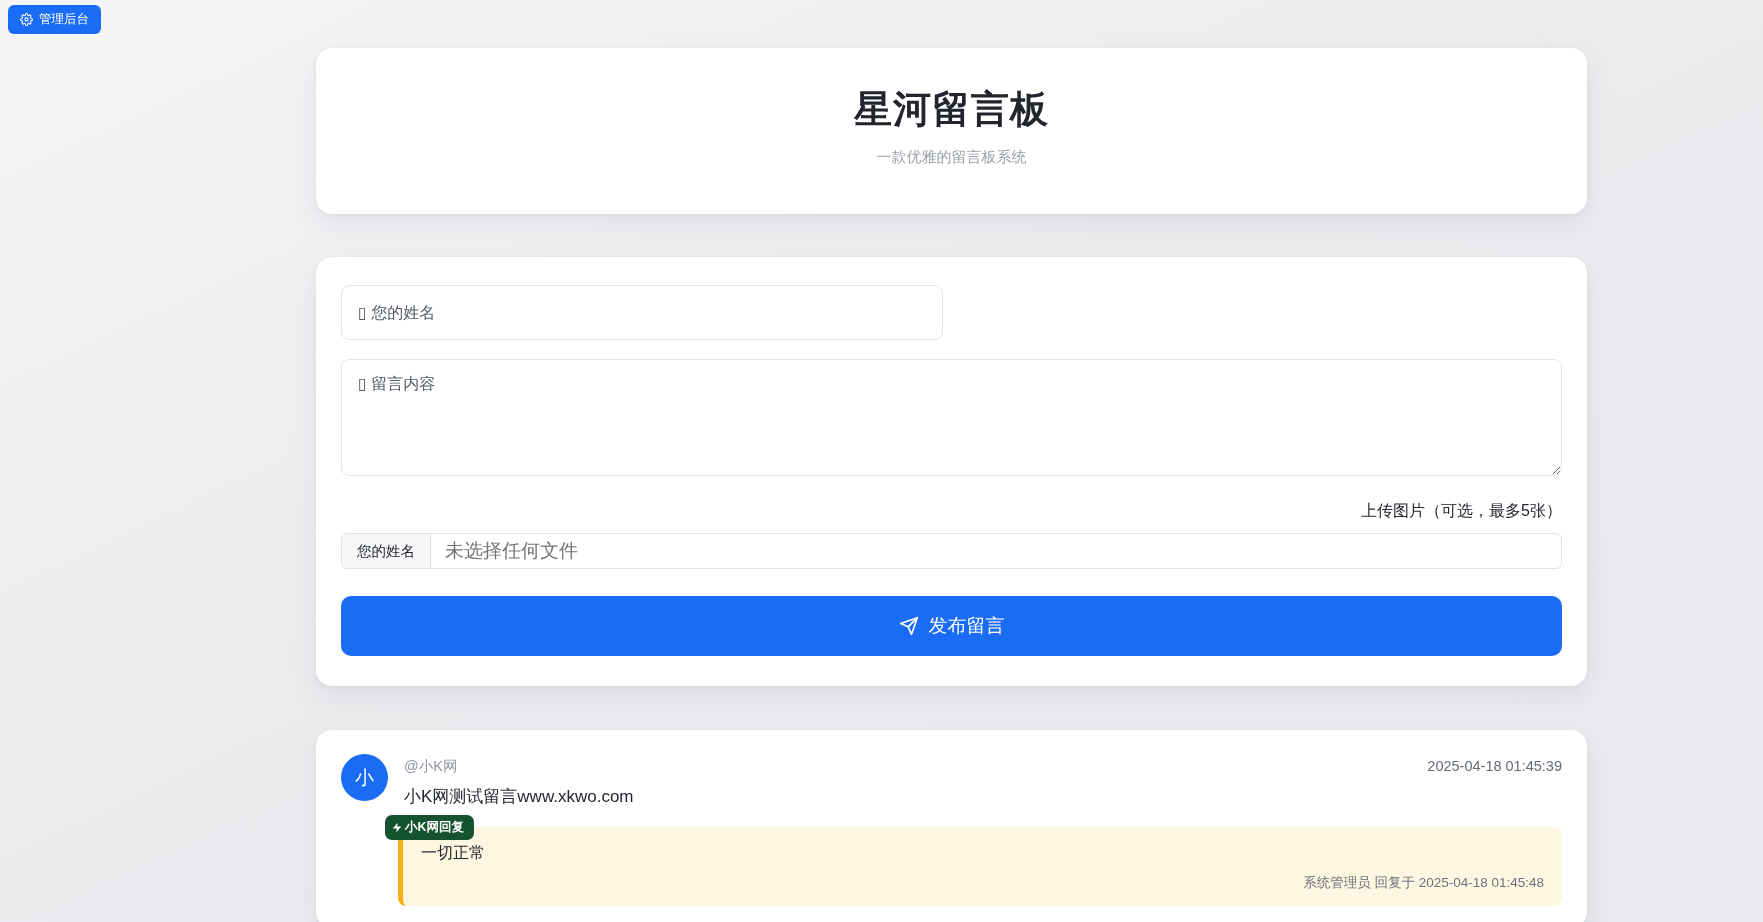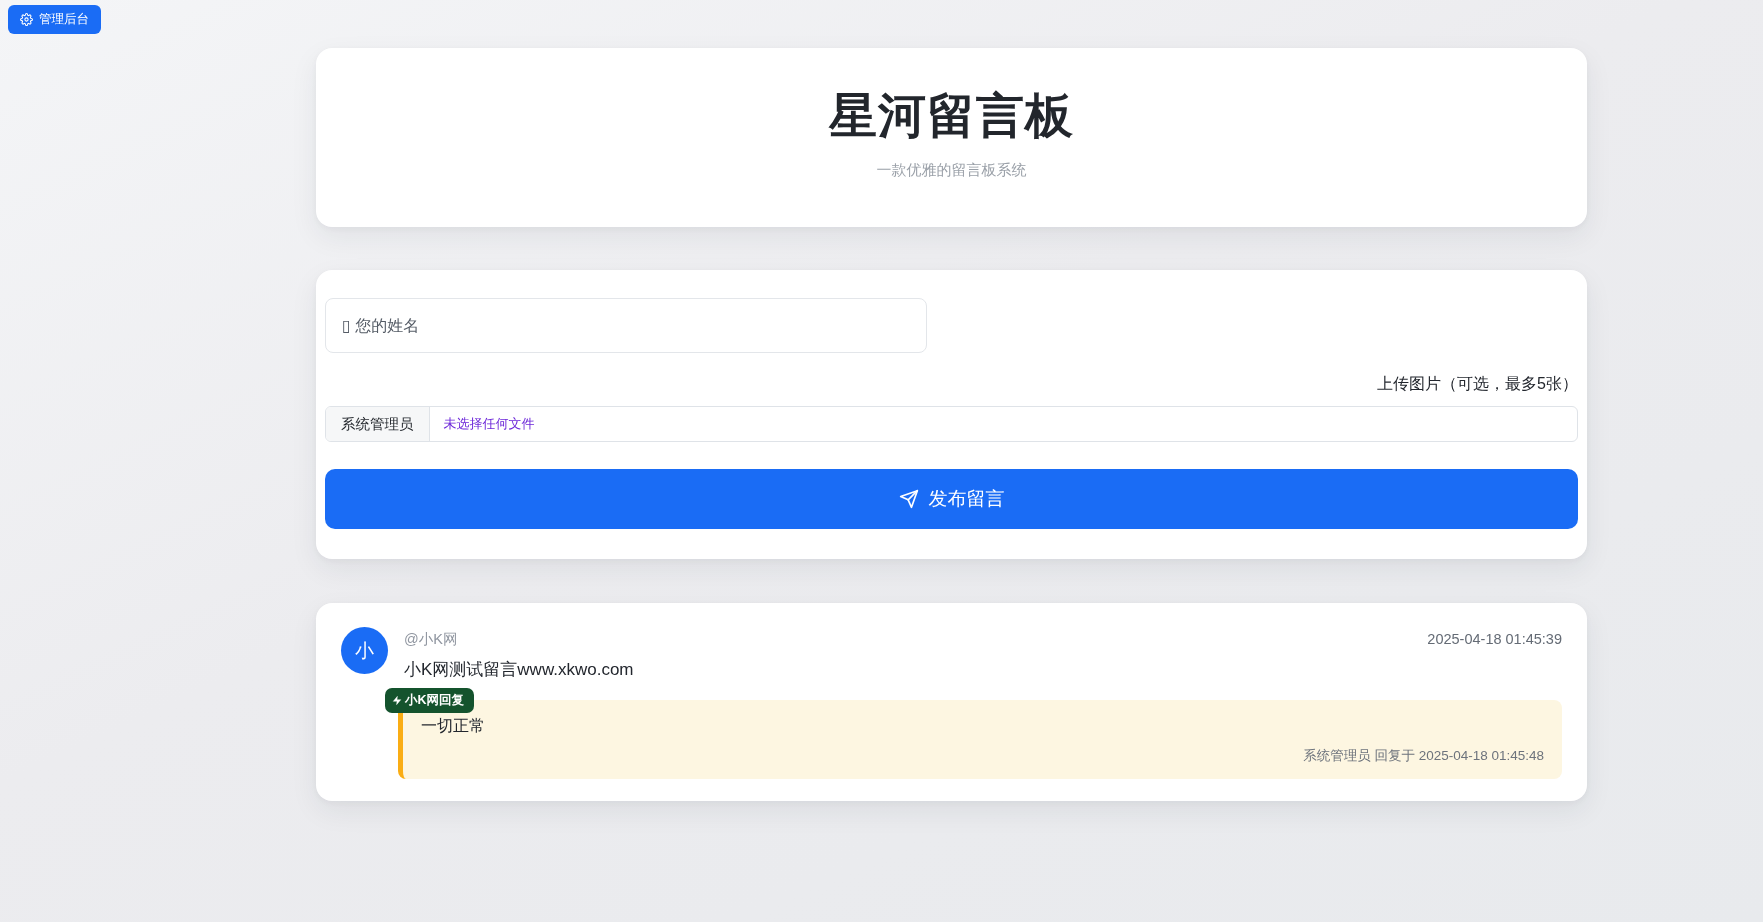--- a/index.html
+++ b/index.html
@@ -24,25 +24,25 @@
   
   .content { position:absolute; left:316px; top:0; width:1271px; }
 
   .card {
     background:#ffffff; border-radius:16px;
     box-shadow:0 10px 28px rgba(30,36,50,.07), 0 2px 6px rgba(30,36,50,.04);
   }
 
   
   .header-card { margin-top:48px; padding:36px 20px 47px; text-align:center; }
-  .site-title { font-size:48px; font-weight:800; color:#22262c; letter-spacing:1px; }
+  .site-title { font-size:38px; font-weight:800; color:#22262c; letter-spacing:1px; }
   .site-subtitle { margin-top:13px; font-size:15px; color:#9aa0a8; }
 
   
-  .form-card { margin-top:43px; padding:28px 9px 30px; }
+  .form-card { margin-top:43px; padding:28px 25px 30px; }
   .name-input {
     width:602px; height:55px;
     border:1px solid #e3e6ea; border-radius:8px;
     padding:0 16px; font-size:16px; color:#23272e;
     font-family:inherit; outline:none; display:block; background:#fff;
   }
   .msg-textarea {
     margin-top:19px; width:100%; height:117px;
     border:1px solid #e3e6ea; border-radius:8px;
     padding:14px 16px; font-size:16px; color:#23272e;
@@ -53,21 +53,21 @@
   .file-input {
     margin-top:11px; height:36px; width:100%;
     border:1px solid #dfe3e8; border-radius:6px;
     display:flex; align-items:stretch; overflow:hidden; background:#fff; cursor:pointer;
   }
   .file-btn {
     display:flex; align-items:center; padding:0 15px;
     background:#f6f7f8; border-right:1px solid #dfe3e8;
     font-size:14.5px; color:#1f2329; white-space:nowrap;
   }
-  .file-status { display:flex; align-items:center; padding:0 14px; font-size:13px; color:#6d28d9; }
+  .file-status { display:flex; align-items:center; padding:0 14px; font-size:19px; color:#737373; }
   .submit-btn {
     margin-top:27px; width:100%; height:60px;
     background:#1a6cf5; color:#fff; border:none; border-radius:10px;
     font-size:19px; font-family:inherit; cursor:pointer;
     display:flex; align-items:center; justify-content:center; gap:10px;
   }
   .submit-btn svg { display:block; }
 
   
   .message-card { margin-top:44px; padding:24px 25px 22px; }
@@ -116,23 +116,24 @@
 
   <div class="content">
 
     <div class="card header-card">
       <div class="site-title">星河留言板</div>
       <div class="site-subtitle">一款优雅的留言板系统</div>
     </div>
 
     <div class="card form-card">
       <input class="name-input" type="text" placeholder="▯ 您的姓名" style="">
+      <textarea class="msg-textarea" placeholder="▯ 留言内容" style=""></textarea>
       <div class="upload-label">上传图片（可选，最多5张）</div>
       <div class="file-input">
-        <span class="file-btn">系统管理员</span>
+        <span class="file-btn">您的姓名</span>
         <span class="file-status">未选择任何文件</span>
       </div>
       <button class="submit-btn">
         <span>
           <svg width="20" height="20" viewBox="0 0 24 24" fill="none" stroke="#ffffff" stroke-width="2" stroke-linecap="round" stroke-linejoin="round">
             <line x1="22" y1="2" x2="11" y2="13"></line>
             <polygon points="22 2 15 22 11 13 2 9 22 2"></polygon>
           </svg>
         </span>
         <span>发布留言</span>

